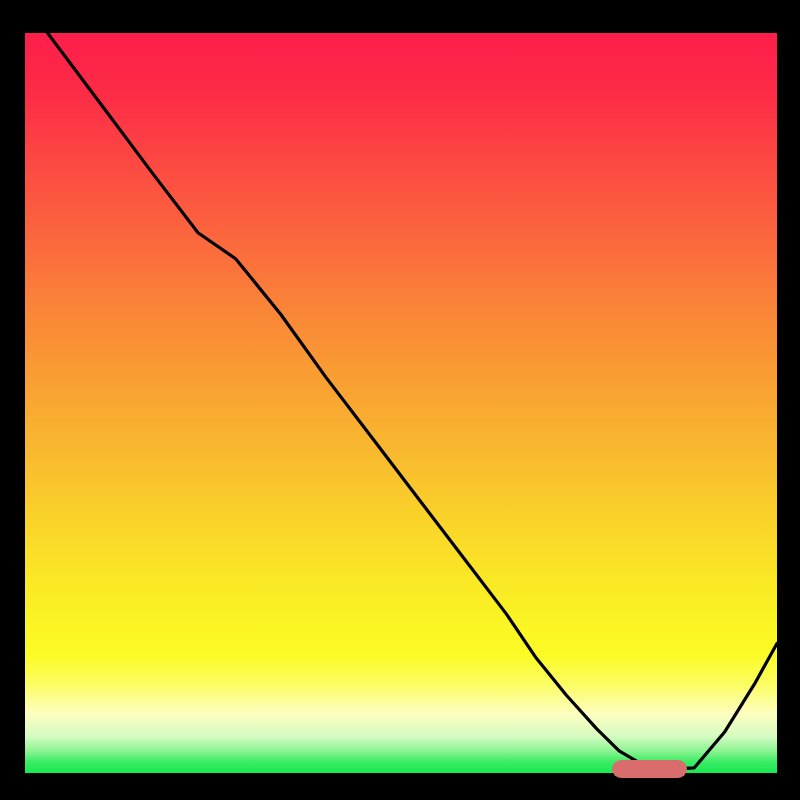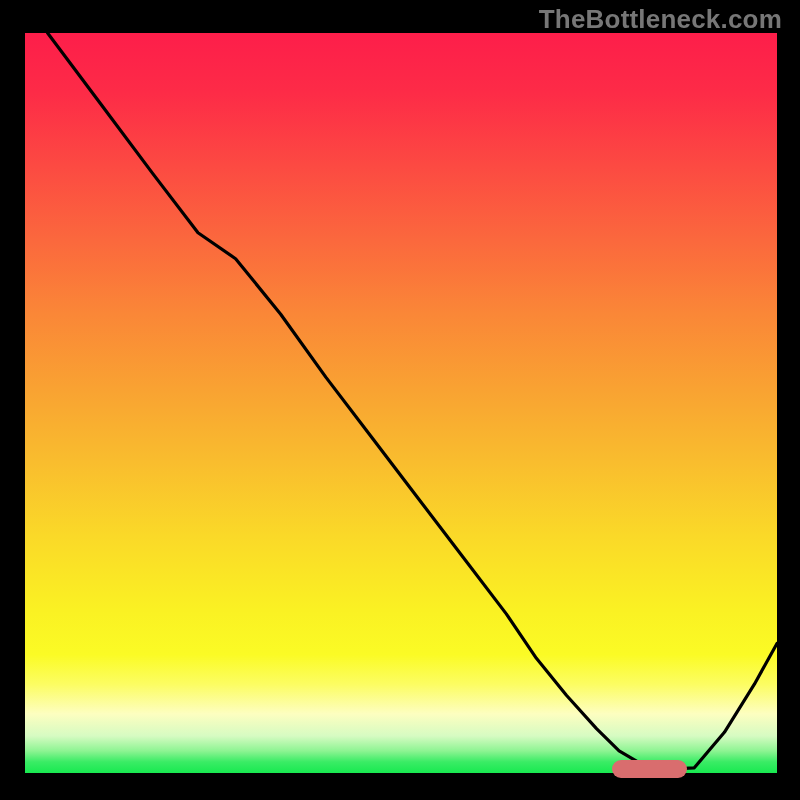--- a/index.html
+++ b/index.html
@@ -40,21 +40,20 @@
     position: absolute;
     background: #d96d6e;
     border-radius: 9px;
     height: 18px;
   }
 </style>
 </head>
 <body>
 <div class="root">
 
-  <div class="watermark">TheBottleneck.com</div>
 
   <div class="frame">
     <svg class="gradient" viewBox="0 0 752 740" preserveAspectRatio="none" width="752" height="740">
       <defs>
         <linearGradient id="bg-grad" x1="0" y1="0" x2="0" y2="1">
             <stop offset="0.00%" stop-color="#fd1e4a"></stop>
             <stop offset="8.00%" stop-color="#fd2b47"></stop>
             <stop offset="18.00%" stop-color="#fc4a42"></stop>
             <stop offset="28.00%" stop-color="#fb683d"></stop>
             <stop offset="38.00%" stop-color="#fa8737"></stop>

